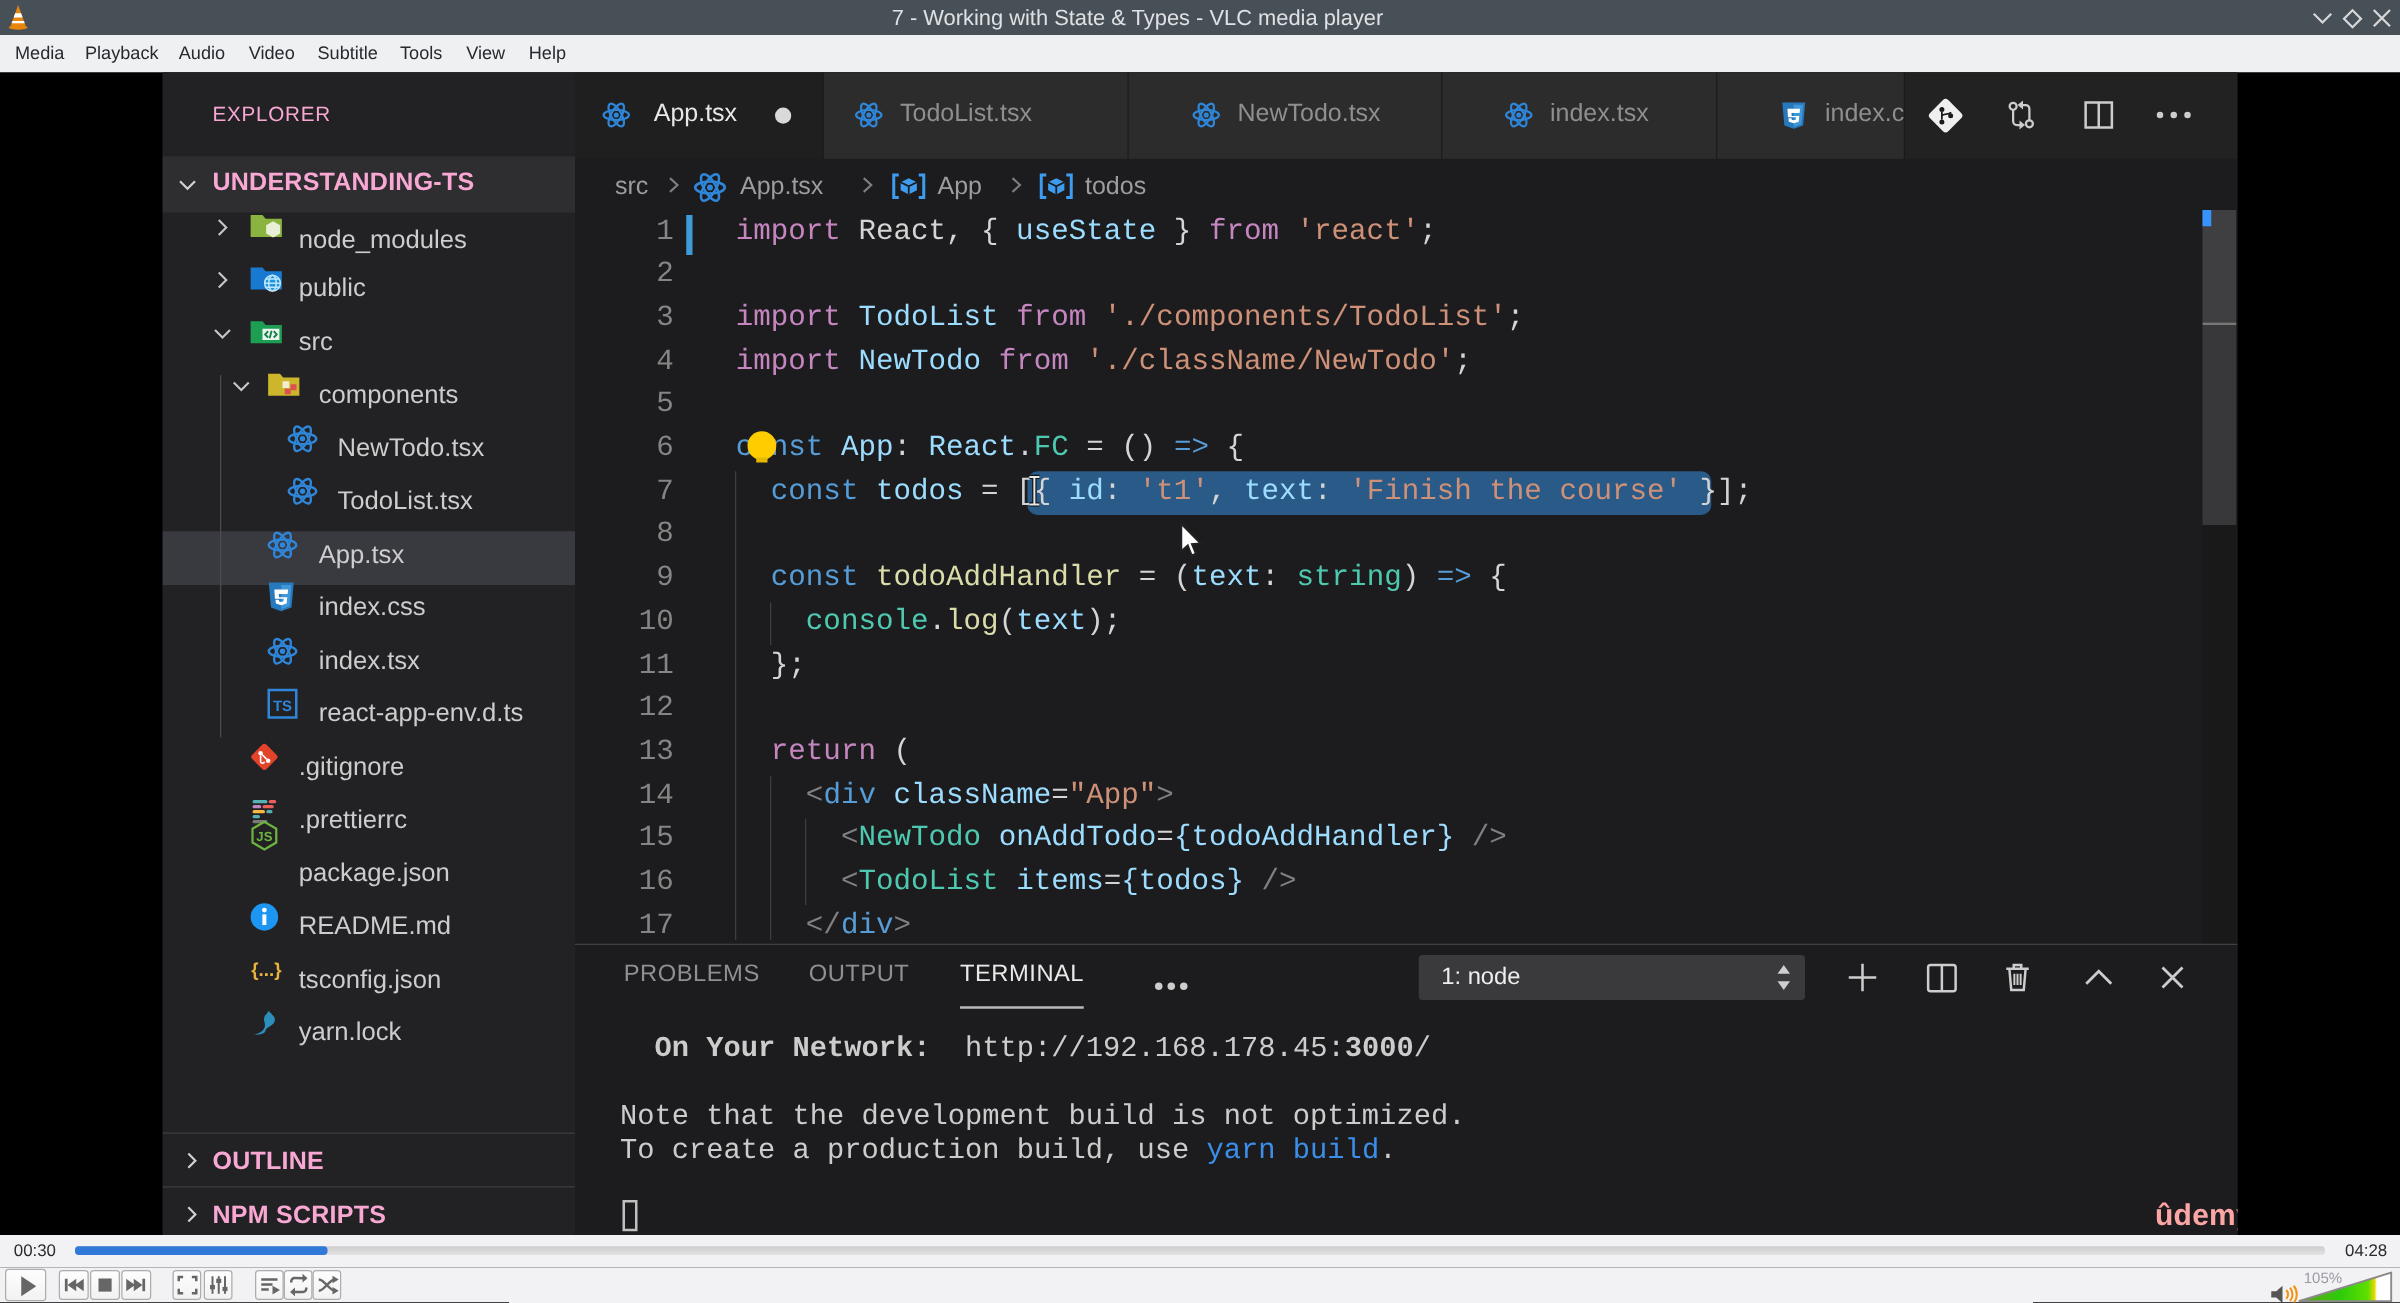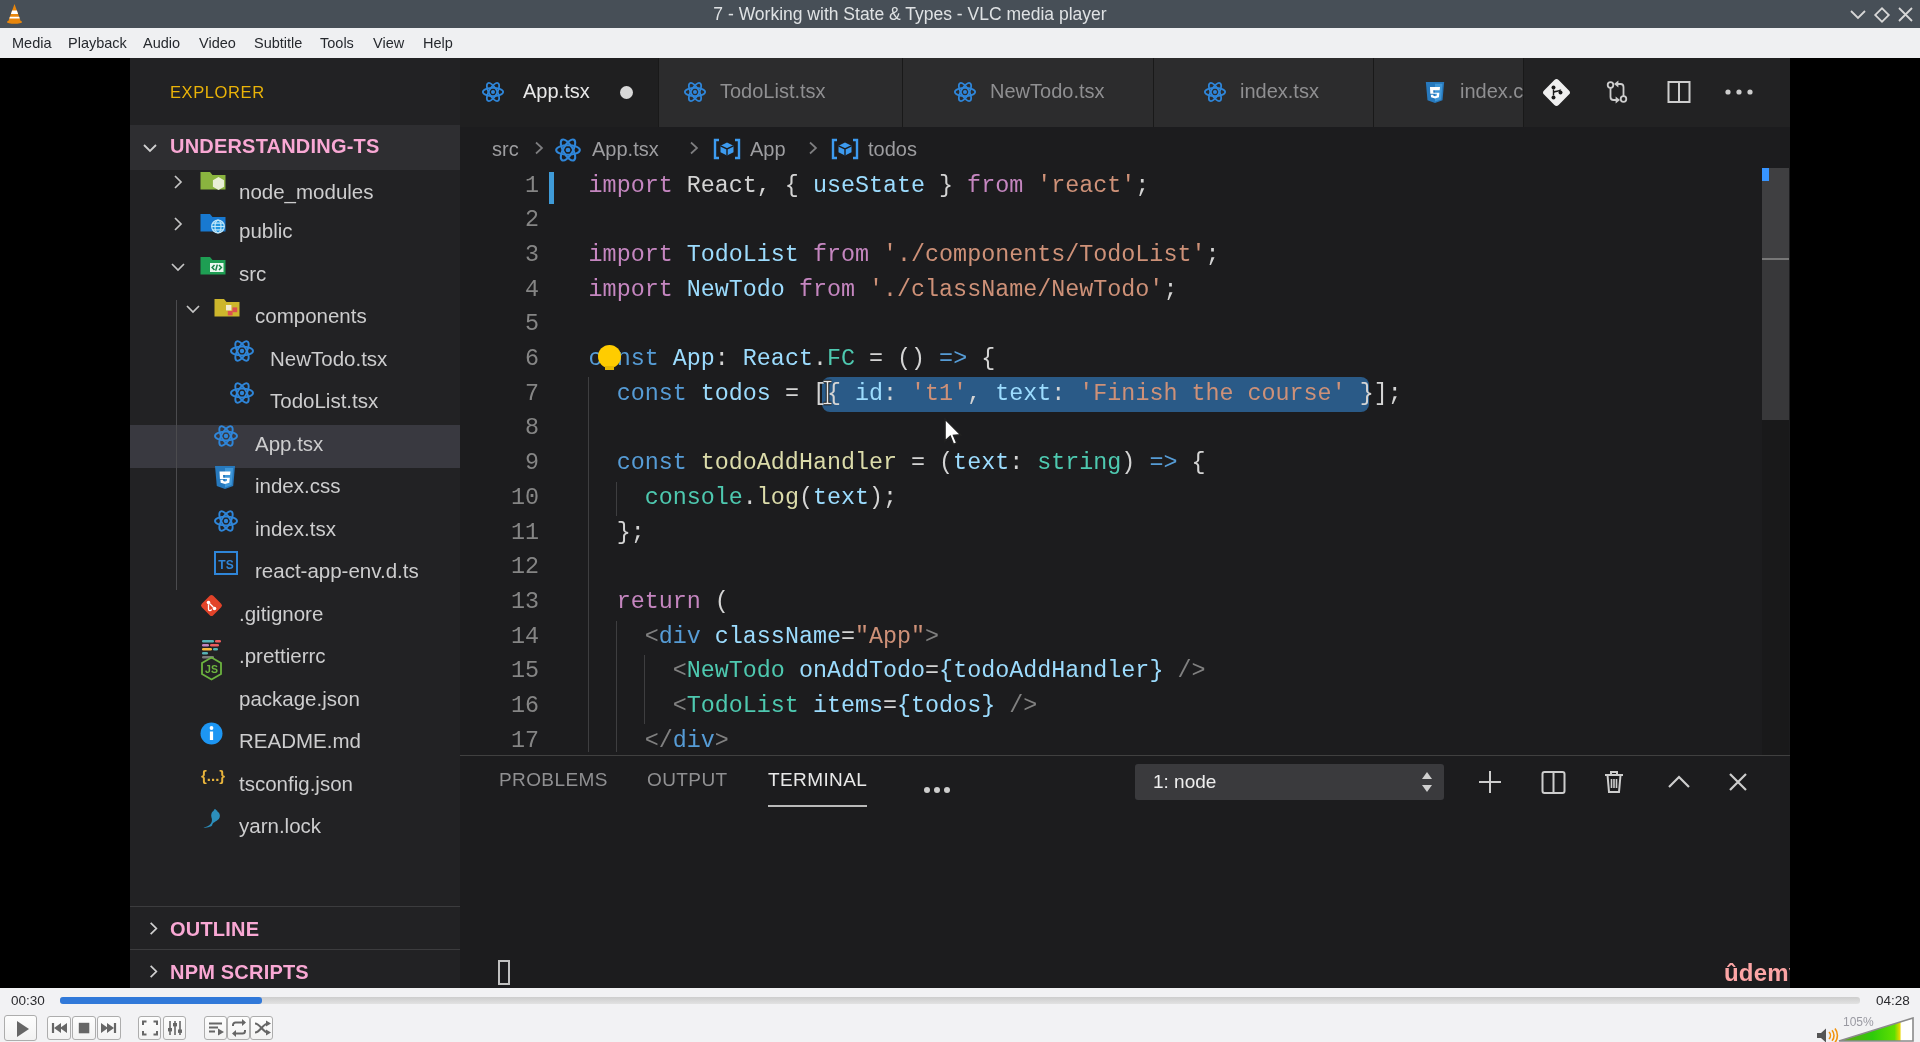--- a/index.html
+++ b/index.html
@@ -46,21 +46,21 @@
     <span style="left:143px">Audio</span>
     <span style="left:199px">Video</span>
     <span style="left:254px">Subtitle</span>
     <span style="left:320px">Tools</span>
     <span style="left:373px">View</span>
     <span style="left:423px">Help</span>
 </div>
 <div class="abs" id="video">
 <div class="abs" id="vsc">
   <div class="abs" id="sidebar">
-<div class="abs" style="left:40px;top:25px;font-size:16.5px;color:#eab308;letter-spacing:.6px;">EXPLORER</div>
+<div class="abs" style="left:40px;top:25px;font-size:16.5px;color:#f9a8d4;letter-spacing:.6px;">EXPLORER</div>
 <div class="abs" style="left:0;top:67px;width:330px;height:45px;background:#2e2e31;"></div>
 <svg class="abs" style="left:10px;top:80px;" width="20" height="20" viewBox="0 0 20 20">
           <path d="M4 7l6 6 6-6" stroke="#d0d0d0" stroke-width="1.8" fill="none"></path>
         </svg>
 <div class="abs sechdr" style="left:40px;top:77px;">UNDERSTANDING-TS</div>
 <div class="abs" style="left:0;top:367px;width:330px;height:43px;background:#393940;"></div>
 <div class="abs" style="left:45.5px;top:242px;width:1px;height:290px;background:#4b4b4e;"></div>
 <svg class="abs" style="left:38px;top:113.5px;" width="20" height="20" viewBox="0 0 20 20">
           <path d="M7 4l6 6-6 6" stroke="#c5c5c5" stroke-width="1.7" fill="none"></path>
         </svg>
@@ -415,20 +415,24 @@
             <path d="M4 7h18M10 7V4h6v3" stroke="#cdcdcd" stroke-width="2" fill="none"></path>
             <path d="M6.5 7l1.5 17h10l1.5-17" fill="none" stroke="#cdcdcd" stroke-width="2"></path>
             <path d="M10.5 11v9M13 11v9M15.5 11v9" stroke="#cdcdcd" stroke-width="1.6"></path>
           </svg>
 <svg class="abs" style="left:1206px;top:17px;" width="26" height="18" viewBox="0 0 26 18">
             <path d="M3 14L13 4l10 10" stroke="#cdcdcd" stroke-width="2.2" fill="none"></path>
           </svg>
 <svg class="abs" style="left:1266px;top:14px;" width="24" height="24" viewBox="0 0 24 24">
             <path d="M4 4l16 16M20 4L4 20" stroke="#cdcdcd" stroke-width="2.2"></path>
           </svg>
+<pre id="term">  <b>On Your Network:</b>  http://192.168.178.45:<b>3000</b>/
+
+Note that the development build is not optimized.
+To create a production build, use <span style="color:#3b8eea">yarn build</span>.</pre>
 <div class="abs" style="left:38px;top:204px;width:12px;height:25px;border:2px solid #c0c0c0;"></div>
 <div class="abs" style="left:1264px;top:203px;font-size:24px;font-weight:bold;color:#fca5a5;letter-spacing:.2px;">ûdemy</div>
 </div>
   </div>
 </div>
 </div>
 <div class="abs" id="seekrow">
   <span class="abs time" style="left:11px;top:5px;">00:30</span>
   <span class="abs time" style="left:1876px;top:5px;">04:28</span>
   <div class="abs" style="left:60px;top:9px;width:1800px;height:7px;border-radius:3px;background:linear-gradient(#cdcdcd,#e2e2e2);"></div>

